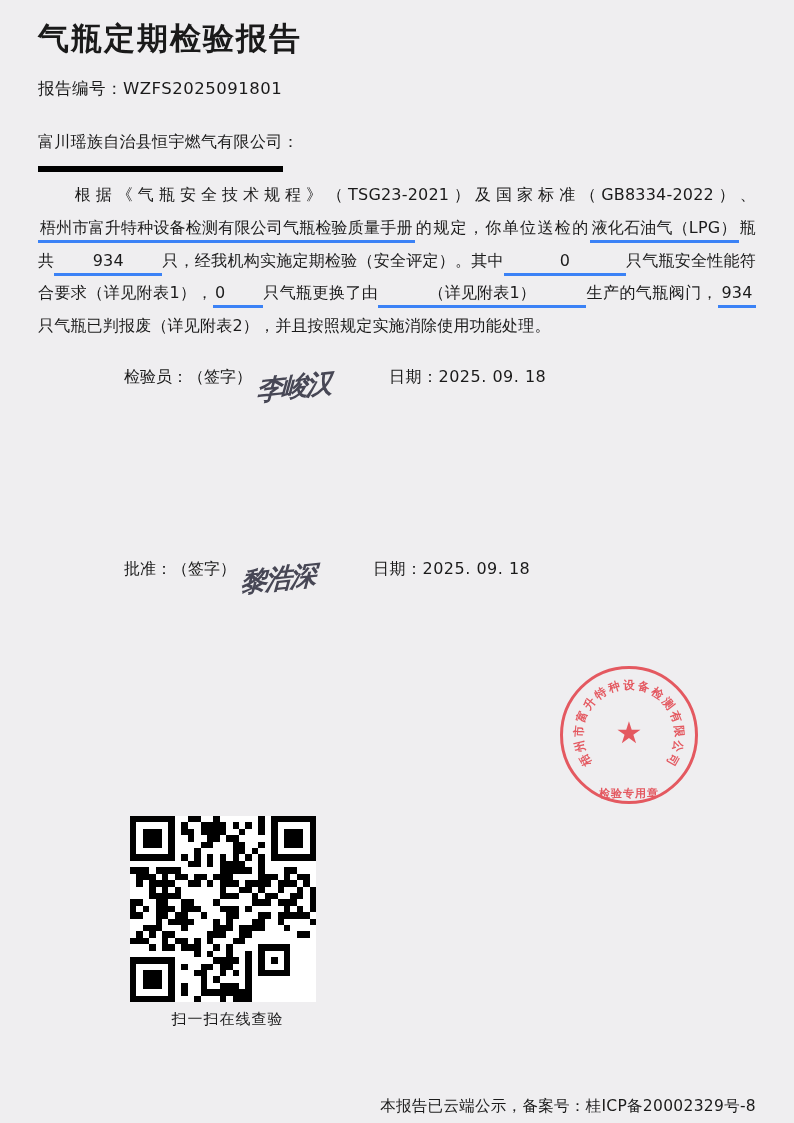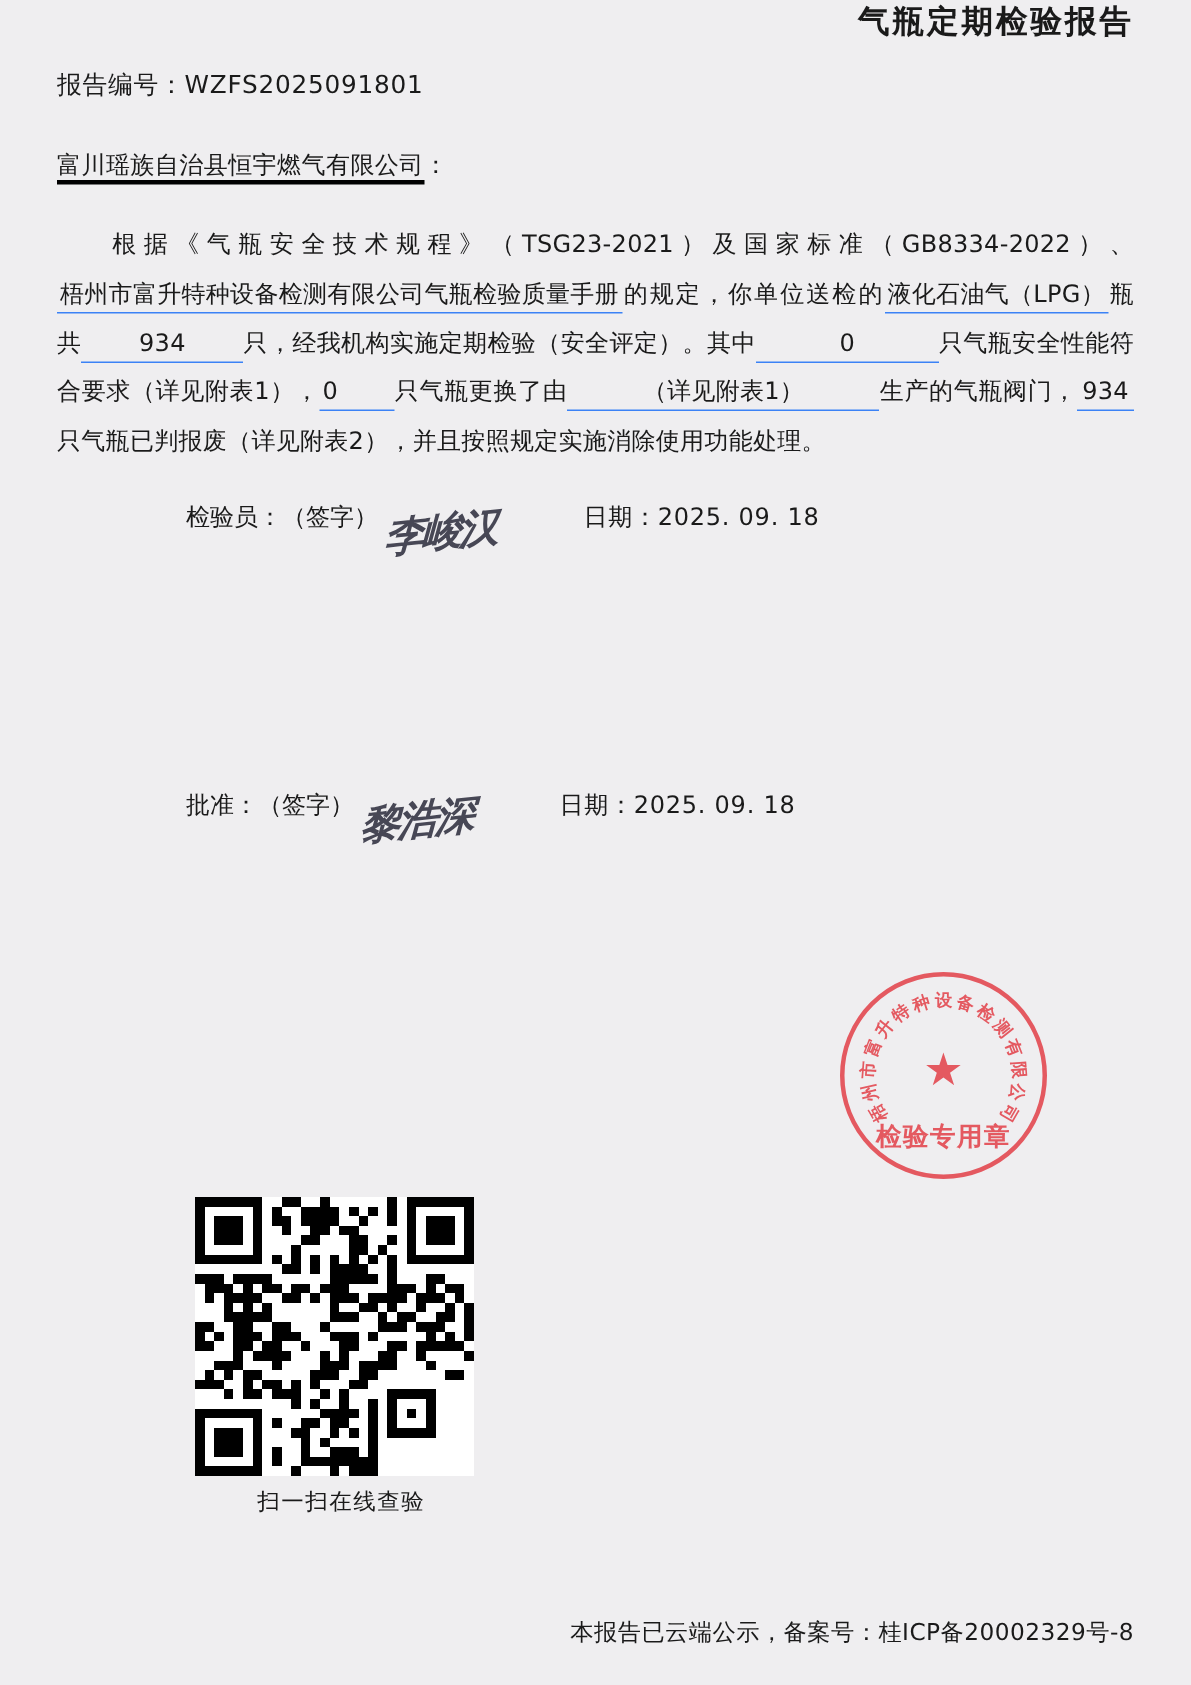--- a/index.html
+++ b/index.html
@@ -16,54 +16,55 @@
     overflow: hidden;
   }
   .page {
     position: relative;
     width: 794px;
     height: 1123px;
     box-sizing: border-box;
     padding: 0 38px;
   }
   .title {
-    text-align: right;
-    font-size: 21px;
+    text-align: left;
+    font-size: 31px;
     font-weight: bold;
     letter-spacing: 2px;
+    margin-top: 18px;
     font-family: "DejaVu Serif", "Liberation Serif", serif;
   }
   .report-no {
     text-align: left;
     font-size: 16.5px;
     margin-top: 18px;
     padding-right: 22px;
     letter-spacing: 0.5px;
   }
   .recipient {
     margin-top: 32px;
     font-size: 16px;
     letter-spacing: 0.3px;
   }
   .recipient .u {
-    border-bottom: 3px solid #000000;
-    padding-bottom: 1px;
+    border-bottom: 6px solid #000000;
+    padding-bottom: 15px;
     margin-top: 15px;
   }
   .body-text {
     margin-top: 26px;
     font-size: 16px;
     line-height: 2.05;
     letter-spacing: 0.2px;
     text-align: justify;
   }
   .body-text .indent { display: inline-block; width: 32px; }
   .fill {
     display: inline-block;
-    border-bottom: 1px solid #3b82f6;
+    border-bottom: 3px solid #3b82f6;
     text-align: center;
     padding: 0 2px;
     line-height: 1.5;
   }
   .fill.w-manual { min-width: 262px; }
   .fill.w-gas { min-width: 128px; }
   .fill.w-count { min-width: 104px; }
   .fill.w-zero { min-width: 118px; }
   .fill.w-zero2 { min-width: 46px; text-align: left; }
   .fill.w-valve { min-width: 204px; text-align: center; }
@@ -139,25 +140,25 @@
     position: absolute;
     left: 50%;
     top: 50%;
     font-size: 11.5px;
     font-weight: bold;
     transform-origin: 0 0;
     white-space: nowrap;
   }
   .stamp .bottom-text {
     position: absolute;
-    bottom: 14px;
+    bottom: 0;
     left: 0;
     width: 100%;
     text-align: center;
-    font-size: 17px;
+    font-size: 11px;
     font-weight: bold;
     letter-spacing: 1px;
   }
 
   .qr-wrap {
     position: absolute;
     left: 130px;
     top: 798px;
     width: 195px;
     text-align: center;

